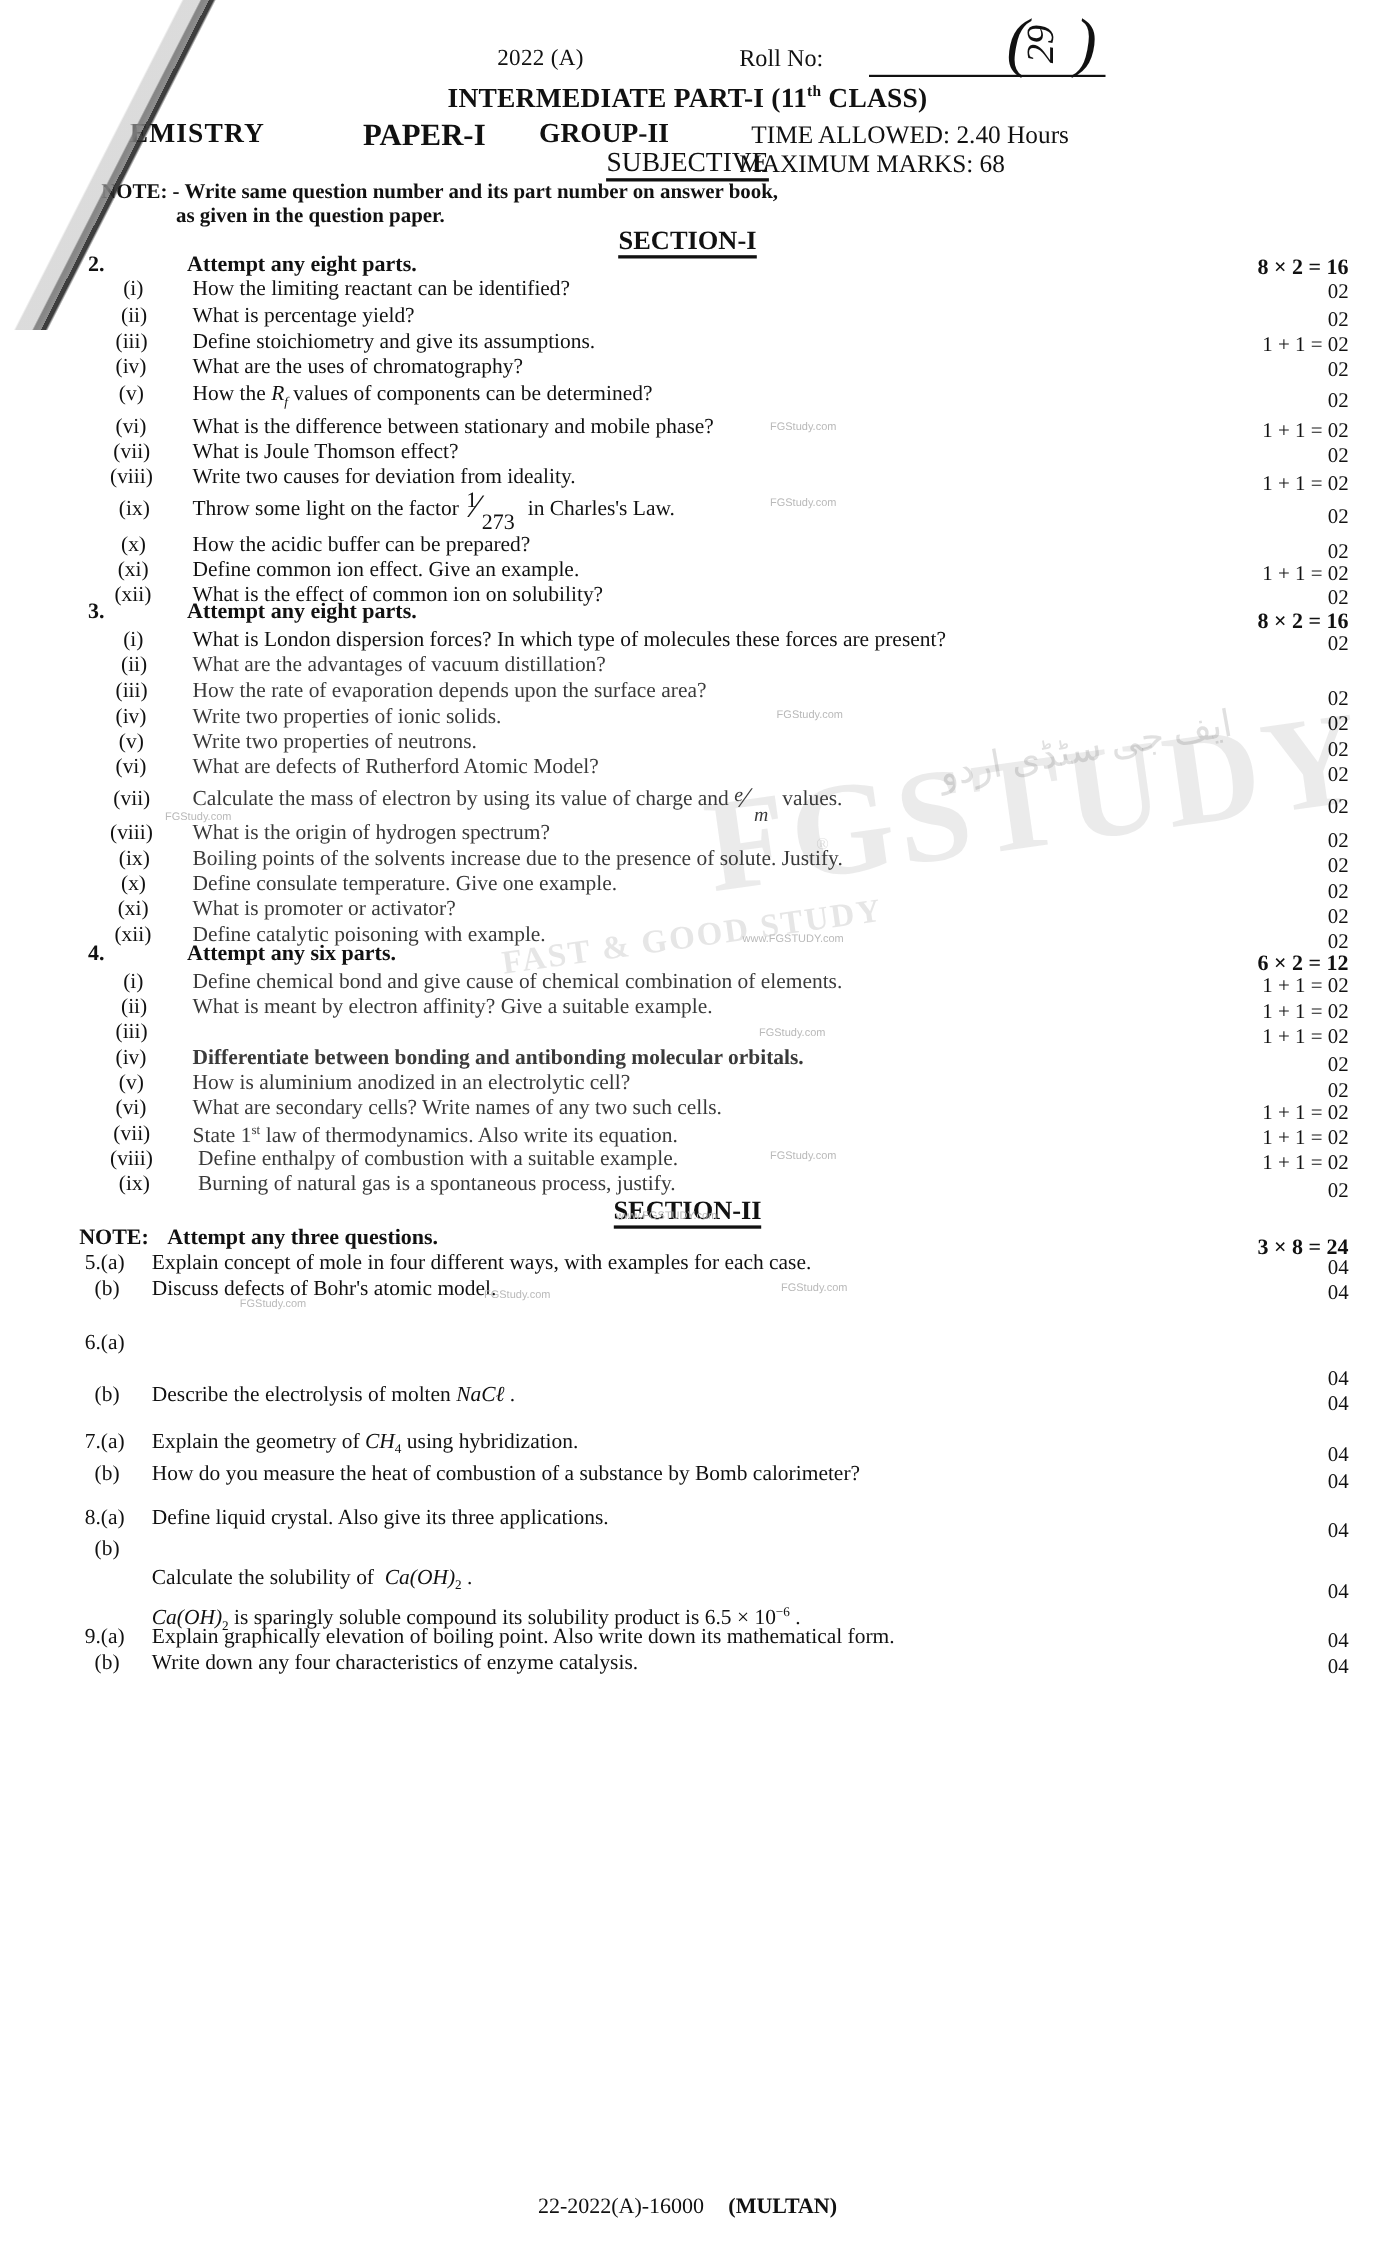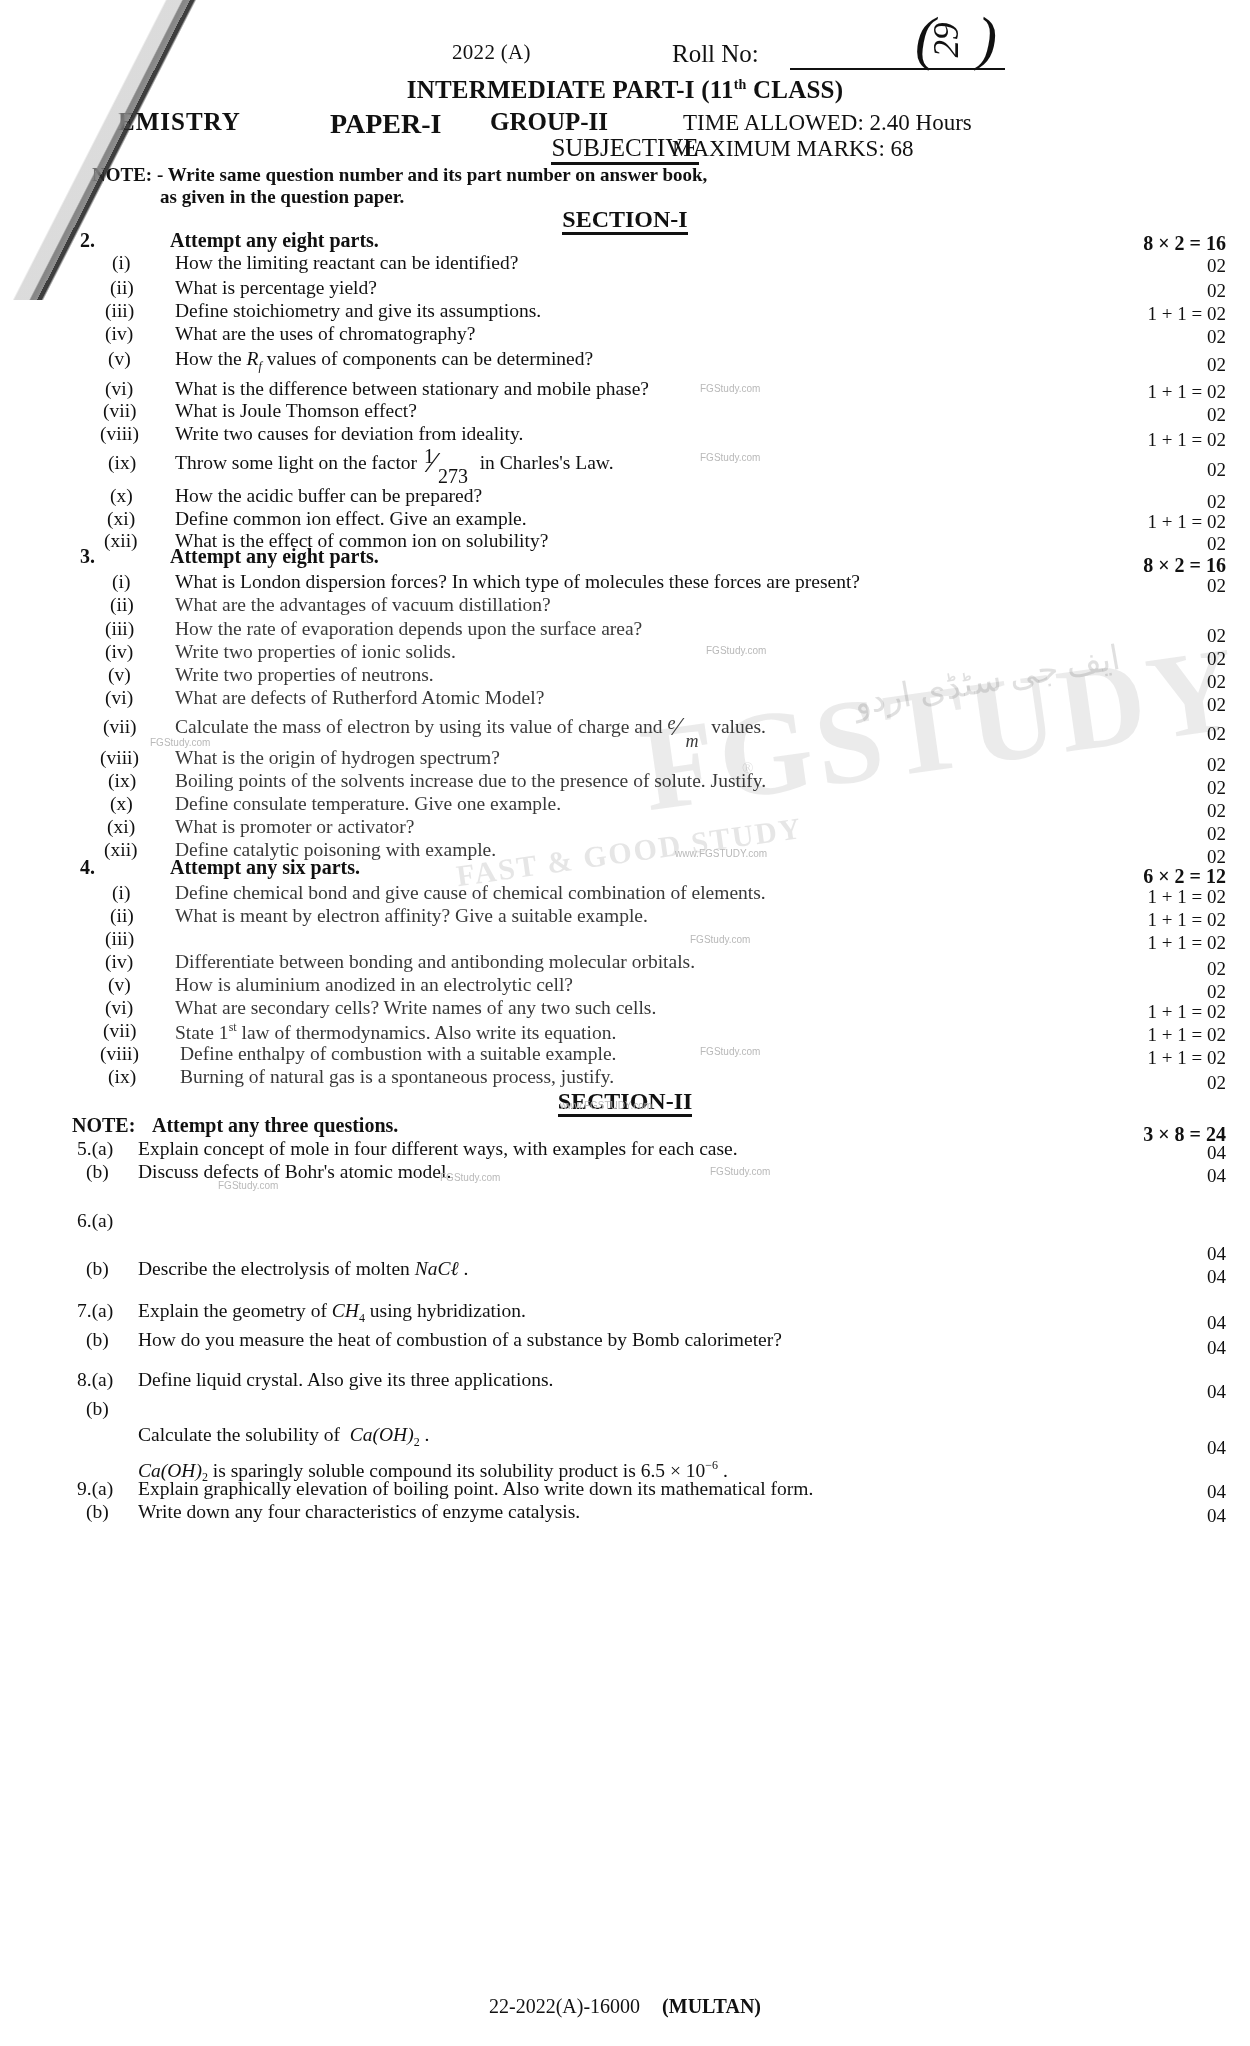--- a/index.html
+++ b/index.html
@@ -30,21 +30,21 @@
   }
   .corner-white {
     position:absolute; left:0; top:0; width:250px; height:290px;
     background:linear-gradient(117deg, #fff 0 44%, rgba(255,255,255,0) 45%);
     pointer-events:none;
   }
 
   
   .hdr { position:absolute; width:100%; }
   .year { position:absolute; left:452px; top:40px; font-size:21px; letter-spacing:.3px;}
-  .rollno { position:absolute; left:672px; top:40px; font-size:25px;}
+  .rollno { position:absolute; left:672px; top:40px; font-size:22px;}
   .rollline { position:absolute; left:790px; top:68px; width:215px; height:2px; background:#111;}
   .rollmark {
     position:absolute; left:915px; top:8px; width:80px; height:68px;
     font-family:"Liberation Serif", serif; font-size:40px; font-style:italic;
     color:#111;
   }
   .rollmark .paren { position:absolute; font-size:60px; top:-4px; }
   .rollmark .lp { left:0px; }
   .rollmark .rp { left:62px; }
   .rollmark .digits {
@@ -289,21 +289,21 @@
 
   <div class="rn" style="left:110px; top:905px;">(ii)</div>
   <div class="txt grayish" style="left:175px; top:905px;text-align:center;">What is meant by electron affinity?  Give a suitable example.</div>
   <div class="marks" style="top:909px;">1 + 1 = 02</div>
 
   <div class="rn" style="left:105px; top:928px;">(iii)</div>
   <div class="marks" style="top:932px;">1 + 1 = 02</div>
   <div class="wm" style="left:690px; top:934px;">FGStudy.com</div>
 
   <div class="rn" style="left:105px; top:951px;">(iv)</div>
-  <div class="txt grayish" style="left:175px; top:951px;">Differentiate between bonding and antibonding molecular orbitals.</div>
+  <div class="txt grayish" style="left:175px; top:951px;font-weight:bold;">Differentiate between bonding and antibonding molecular orbitals.</div>
   <div class="marks" style="top:958px;">02</div>
 
   <div class="rn" style="left:108px; top:974px;">(v)</div>
   <div class="txt grayish" style="left:175px; top:974px;">How is aluminium anodized in an electrolytic cell?</div>
   <div class="marks" style="top:981px;">02</div>
 
   <div class="rn" style="left:105px; top:997px;">(vi)</div>
   <div class="txt grayish" style="left:175px; top:997px;">What are secondary cells?  Write names of any two such cells.</div>
   <div class="marks" style="top:1001px;">1 + 1 = 02</div>
 

